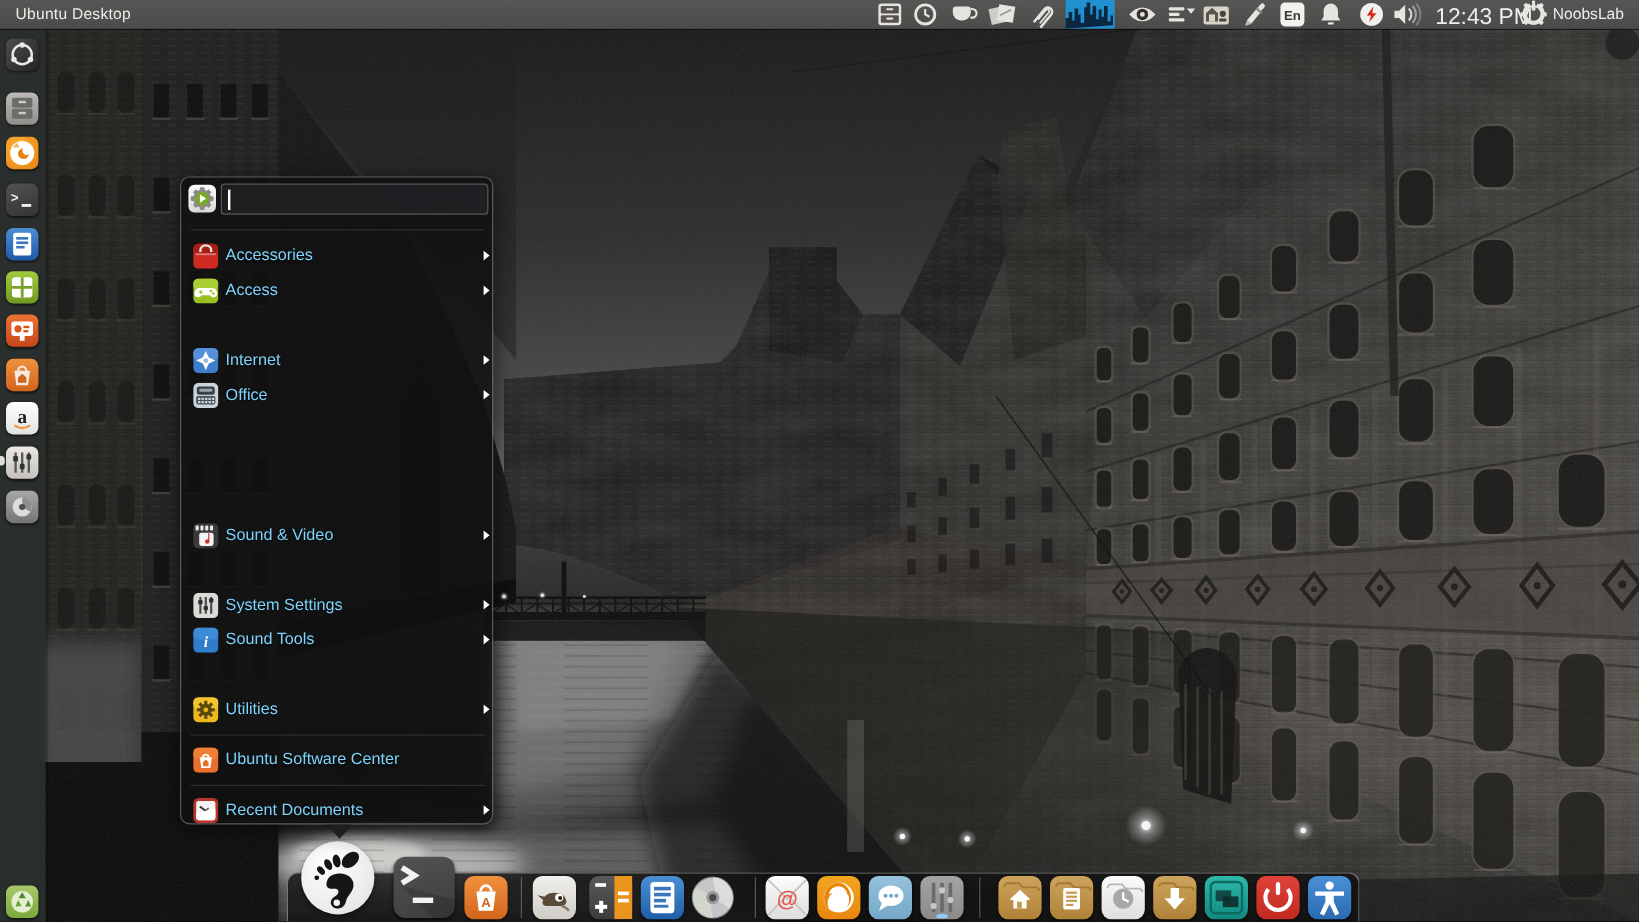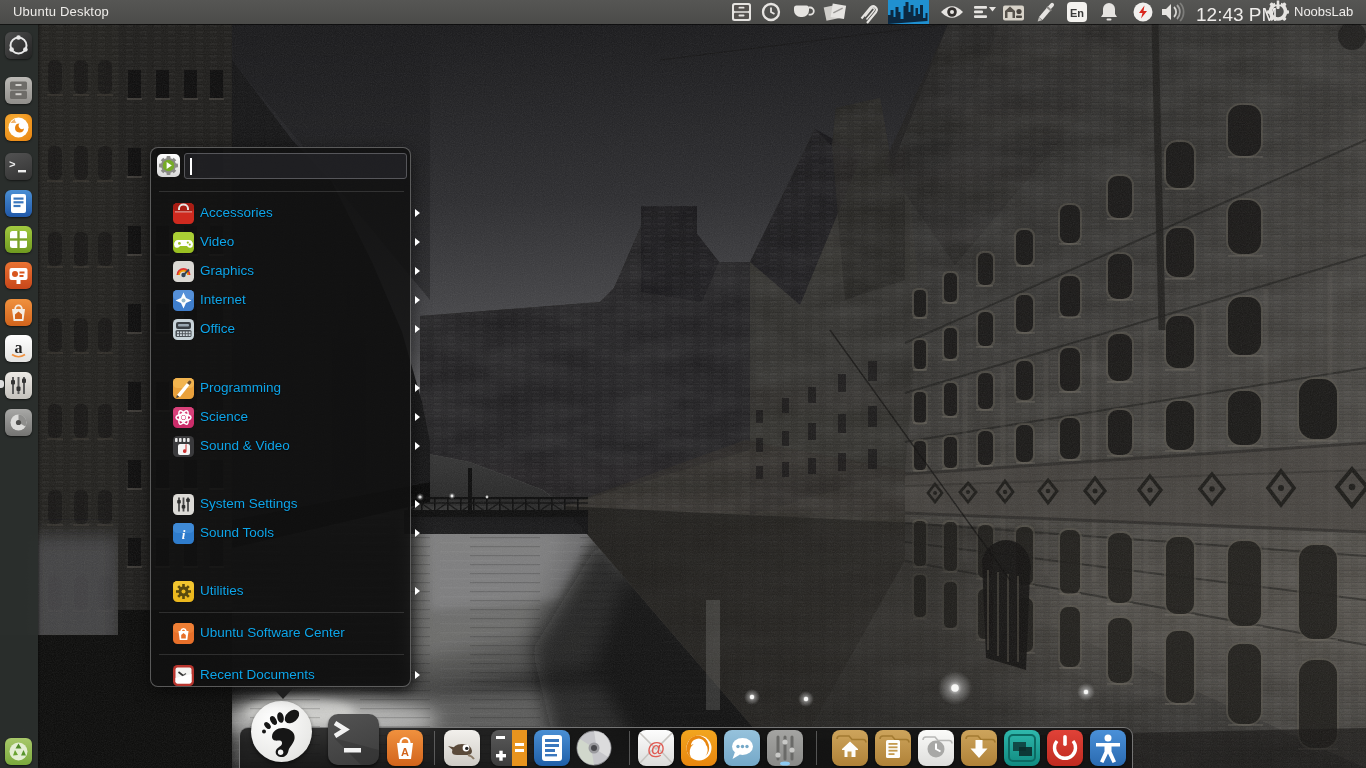--- a/index.html
+++ b/index.html
@@ -11,21 +11,21 @@
 #user{position:absolute;left:1294px;top:4px;font-size:13px;color:#efedeb}
 #launcher{position:absolute;left:0;top:24px;width:38px;height:744px;background:rgba(42,46,44,.97);z-index:20;box-shadow:1px 0 2px rgba(0,0,0,.4)}
 .li{position:absolute;left:5px;width:27px;height:27px;border-radius:6px;box-shadow:0 1px 2px rgba(0,0,0,.55)}
 .li svg{position:absolute;left:0;top:0}
 #menu{position:absolute;left:150px;top:147px;width:261px;height:540px;background:rgba(16,16,16,.85);border:1px solid rgba(190,190,190,.42);border-radius:8px;z-index:25;box-shadow:0 4px 18px rgba(0,0,0,.55)}
 #menu .notch{position:absolute;left:121px;top:539px;width:0;height:0;border-left:11px solid transparent;border-right:11px solid transparent;border-top:12px solid rgba(30,30,30,.97)}
 #sicon{position:absolute;left:6px;top:6px;width:23px;height:23px;border-radius:5px;background:linear-gradient(#fdfdfd,#d8d8d8)}
 #sbox{position:absolute;left:33px;top:5px;width:223px;height:26px;background:rgba(42,42,48,.55);border:1px solid #56565a;border-radius:3px}
 #sbox i{position:absolute;left:5px;top:4px;width:1.5px;height:17px;background:#fff}
 .msep{position:absolute;left:8px;width:245px;height:1px;background:rgba(255,255,255,.13)}
-.mrow{position:absolute;left:16px;width:261px;height:29px;color:#0ea5e9;font-size:13.5px}
+.mrow{position:absolute;left:4px;width:261px;height:29px;color:#7dd3fc;font-size:13.5px}
 .mrow .ic{position:absolute;left:6px;top:4px;width:21px;height:21px;border-radius:4px}
 .mrow .lb{position:absolute;left:33px;top:6px;white-space:nowrap;text-shadow:0 1px 1px rgba(0,0,0,.7)}
 .mrow .ar{position:absolute;right:8px;top:10px;width:0;height:0;border-top:4.5px solid transparent;border-bottom:4.5px solid transparent;border-left:5.5px solid #fff}
 #dock{position:absolute;left:239px;top:727px;width:894px;height:41px;background:rgba(16,16,16,.8);border:1.5px solid rgba(150,150,150,.75);border-bottom:none;border-radius:9px 9px 0 0;z-index:20}
 .dsep{position:absolute;top:3px;width:1px;height:34px;background:rgba(150,150,150,.5)}
 .di{position:absolute;top:2px;width:36px;height:36px;border-radius:8px;box-shadow:0 1px 2px rgba(0,0,0,.5)}
 .di svg,.li svg{display:block}
 #gfoot{position:absolute;left:11px;top:-27px;width:61px;height:61px;border-radius:50%;background:radial-gradient(circle at 38% 32%,#ffffff,#e9e9e7 70%,#d8d8d6);box-shadow:0 2px 4px rgba(0,0,0,.5);z-index:21}
 #dterm{position:absolute;left:88px;top:-14px;width:51px;height:51px;border-radius:10px;background:linear-gradient(160deg,#535353,#3c3c3c);box-shadow:0 2px 3px rgba(0,0,0,.55);z-index:21;overflow:hidden}
 </style></head><body>
@@ -750,32 +750,21 @@
     </div>
     <div class="mrow" style="top:80px">
       <span class="ic"><svg width="21" height="21" viewBox="0 0 21 21">
           <rect width="21" height="21" rx="4.5" fill="#9ac022"></rect>
           <rect width="21" height="10" rx="4.5" fill="#aacf35"></rect>
           <path d="M5,8 h11 a4,4.5 0 0 1 4,4.5 a3.2,3.2 0 0 1 -6,1.6 h-7 a3.2,3.2 0 0 1 -6,-1.6 A4,4.5 0 0 1 5,8 Z" fill="#fff"></path>
           <circle cx="6.4" cy="11.4" r="1.4" fill="#9ac022"></circle>
           <circle cx="14.8" cy="10.6" r="1.1" fill="#9ac022"></circle>
           <circle cx="16.8" cy="12.6" r="1.1" fill="#9ac022"></circle>
         </svg></span>
-      <span class="lb">Video</span>
-      <span class="ar"></span>
-    </div>
-    <div class="mrow" style="top:109px">
-      <span class="ic"><svg width="21" height="21" viewBox="0 0 21 21">
-          <rect width="21" height="21" rx="4.5" fill="#dcd9d4"></rect>
-          <path d="M3.5,14 a7,7 0 0 1 14,0 l-3,0 a4,4 0 0 0 -8,0 Z" fill="#d33"></path>
-          <path d="M5.2,14 a5.3,5.3 0 0 1 10.6,0 l-1.7,0 a3.6,3.6 0 0 0 -7.2,0 Z" fill="#e90"></path>
-          <circle cx="10.5" cy="14" r="2.2" fill="#345"></circle>
-          <path d="M10.5,14 L16,8.5" stroke="#345" stroke-width="1.8"></path>
-        </svg></span>
-      <span class="lb">Graphics</span>
+      <span class="lb">Access</span>
       <span class="ar"></span>
     </div>
     <div class="mrow" style="top:138px">
       <span class="ic"><svg width="21" height="21" viewBox="0 0 21 21">
           <rect width="21" height="21" rx="4.5" fill="#3f7ecc"></rect>
           <rect width="21" height="10" rx="4.5" fill="#5590d8"></rect>
           <path d="M10.5,2.5 L13,8 L18.5,10.5 L13,13 L10.5,18.5 L8,13 L2.5,10.5 L8,8 Z" fill="#fff"></path>
           <circle cx="10.5" cy="10.5" r="2" fill="#9bc"></circle>
         </svg></span>
       <span class="lb">Internet</span>
@@ -796,45 +785,20 @@
             <rect x="4.0" y="15.2" width="2" height="1.8"></rect>
             <rect x="6.9" y="15.2" width="2" height="1.8"></rect>
             <rect x="9.8" y="15.2" width="2" height="1.8"></rect>
             <rect x="12.7" y="15.2" width="2" height="1.8"></rect>
             <rect x="15.6" y="15.2" width="2" height="1.8"></rect>
           </g>
         </svg></span>
       <span class="lb">Office</span>
       <span class="ar"></span>
     </div>
-    <div class="mrow" style="top:226px">
-      <span class="ic"><svg width="21" height="21" viewBox="0 0 21 21">
-          <rect width="21" height="21" rx="4.5" fill="#e9a13c"></rect>
-          <rect width="21" height="10" rx="4.5" fill="#f2b44f"></rect>
-          <path d="M4,17 L14,5 l2.5,2 L7,19 Z" fill="#fff"></path>
-          <path d="M14,5 l1.5,-1.8 a1.6,1.6 0 0 1 2.5,2 L16.5,7 Z" fill="#6b4e2e"></path>
-          <path d="M4,17 l-0.8,3 3,-0.9 Z" fill="#444"></path>
-        </svg></span>
-      <span class="lb">Programming</span>
-      <span class="ar"></span>
-    </div>
-    <div class="mrow" style="top:255px">
-      <span class="ic"><svg width="21" height="21" viewBox="0 0 21 21">
-          <rect width="21" height="21" rx="4.5" fill="#cc2d6a"></rect>
-          <rect width="21" height="10" rx="4.5" fill="#d8417a"></rect>
-          <g fill="none" stroke="#fff" stroke-width="1.5">
-            <ellipse cx="10.5" cy="10.5" rx="7.5" ry="3.2"></ellipse>
-            <ellipse cx="10.5" cy="10.5" rx="7.5" ry="3.2" transform="rotate(60 10.5 10.5)"></ellipse>
-            <ellipse cx="10.5" cy="10.5" rx="7.5" ry="3.2" transform="rotate(-60 10.5 10.5)"></ellipse>
-          </g>
-          <circle cx="10.5" cy="10.5" r="2" fill="#fff"></circle>
-        </svg></span>
-      <span class="lb">Science</span>
-      <span class="ar"></span>
-    </div>
     <div class="mrow" style="top:284px">
       <span class="ic"><svg width="21" height="21" viewBox="0 0 21 21">
           <rect width="21" height="21" rx="4.5" fill="#3a3a3c"></rect>
           <g fill="#e8e8e8">
             <rect x="2" y="2" width="2.6" height="4" rx="0.8"></rect>
             <rect x="6" y="2" width="2.6" height="4" rx="0.8"></rect>
             <rect x="10" y="2" width="2.6" height="4" rx="0.8"></rect>
             <rect x="14" y="2" width="2.6" height="4" rx="0.8"></rect>
           </g>
           <rect x="5" y="8" width="12" height="11" rx="2" fill="#f4f4f4"></rect>

